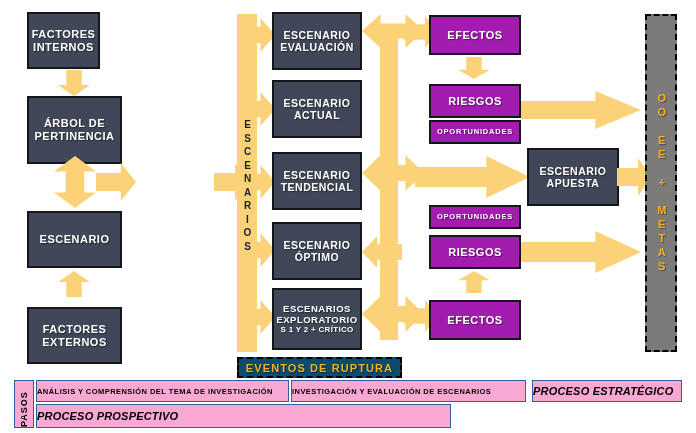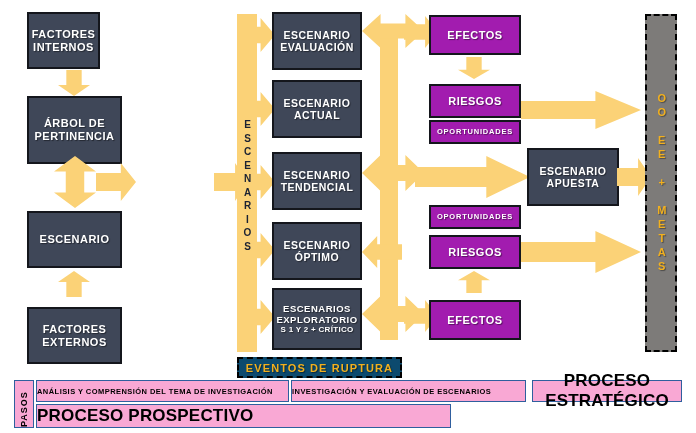--- a/index.html
+++ b/index.html
@@ -62,21 +62,21 @@
   .bar{position:absolute;background:#fbd277;}
 
   
   #legend{position:absolute;left:14px;top:380px;width:668px;height:48px;}
   .cell{position:absolute;box-sizing:border-box;border:1.5px solid #2f5f9e;
         background:#f9a8d4;display:flex;align-items:center;justify-content:flex-start;
         color:#000;font-weight:bold;text-align:center;}
   .pasos{writing-mode:vertical-rl;text-orientation:mixed;transform:rotate(180deg);
          font-size:9px;letter-spacing:1px;}
   .small{font-size:7.5px;letter-spacing:.45px;}
-  .mid{font-size:17px;letter-spacing:.2px;}
+  .mid{font-size:11px;letter-spacing:.2px;font-style:italic;}
 </style>
 </head>
 <body>
 
 <div id="stage">
 
   <div class="node dark" style="left:27px;top:12px;width:73px;height:57px;font-size:11px;">
     <span>FACTORES INTERNOS</span>
   </div>
 

